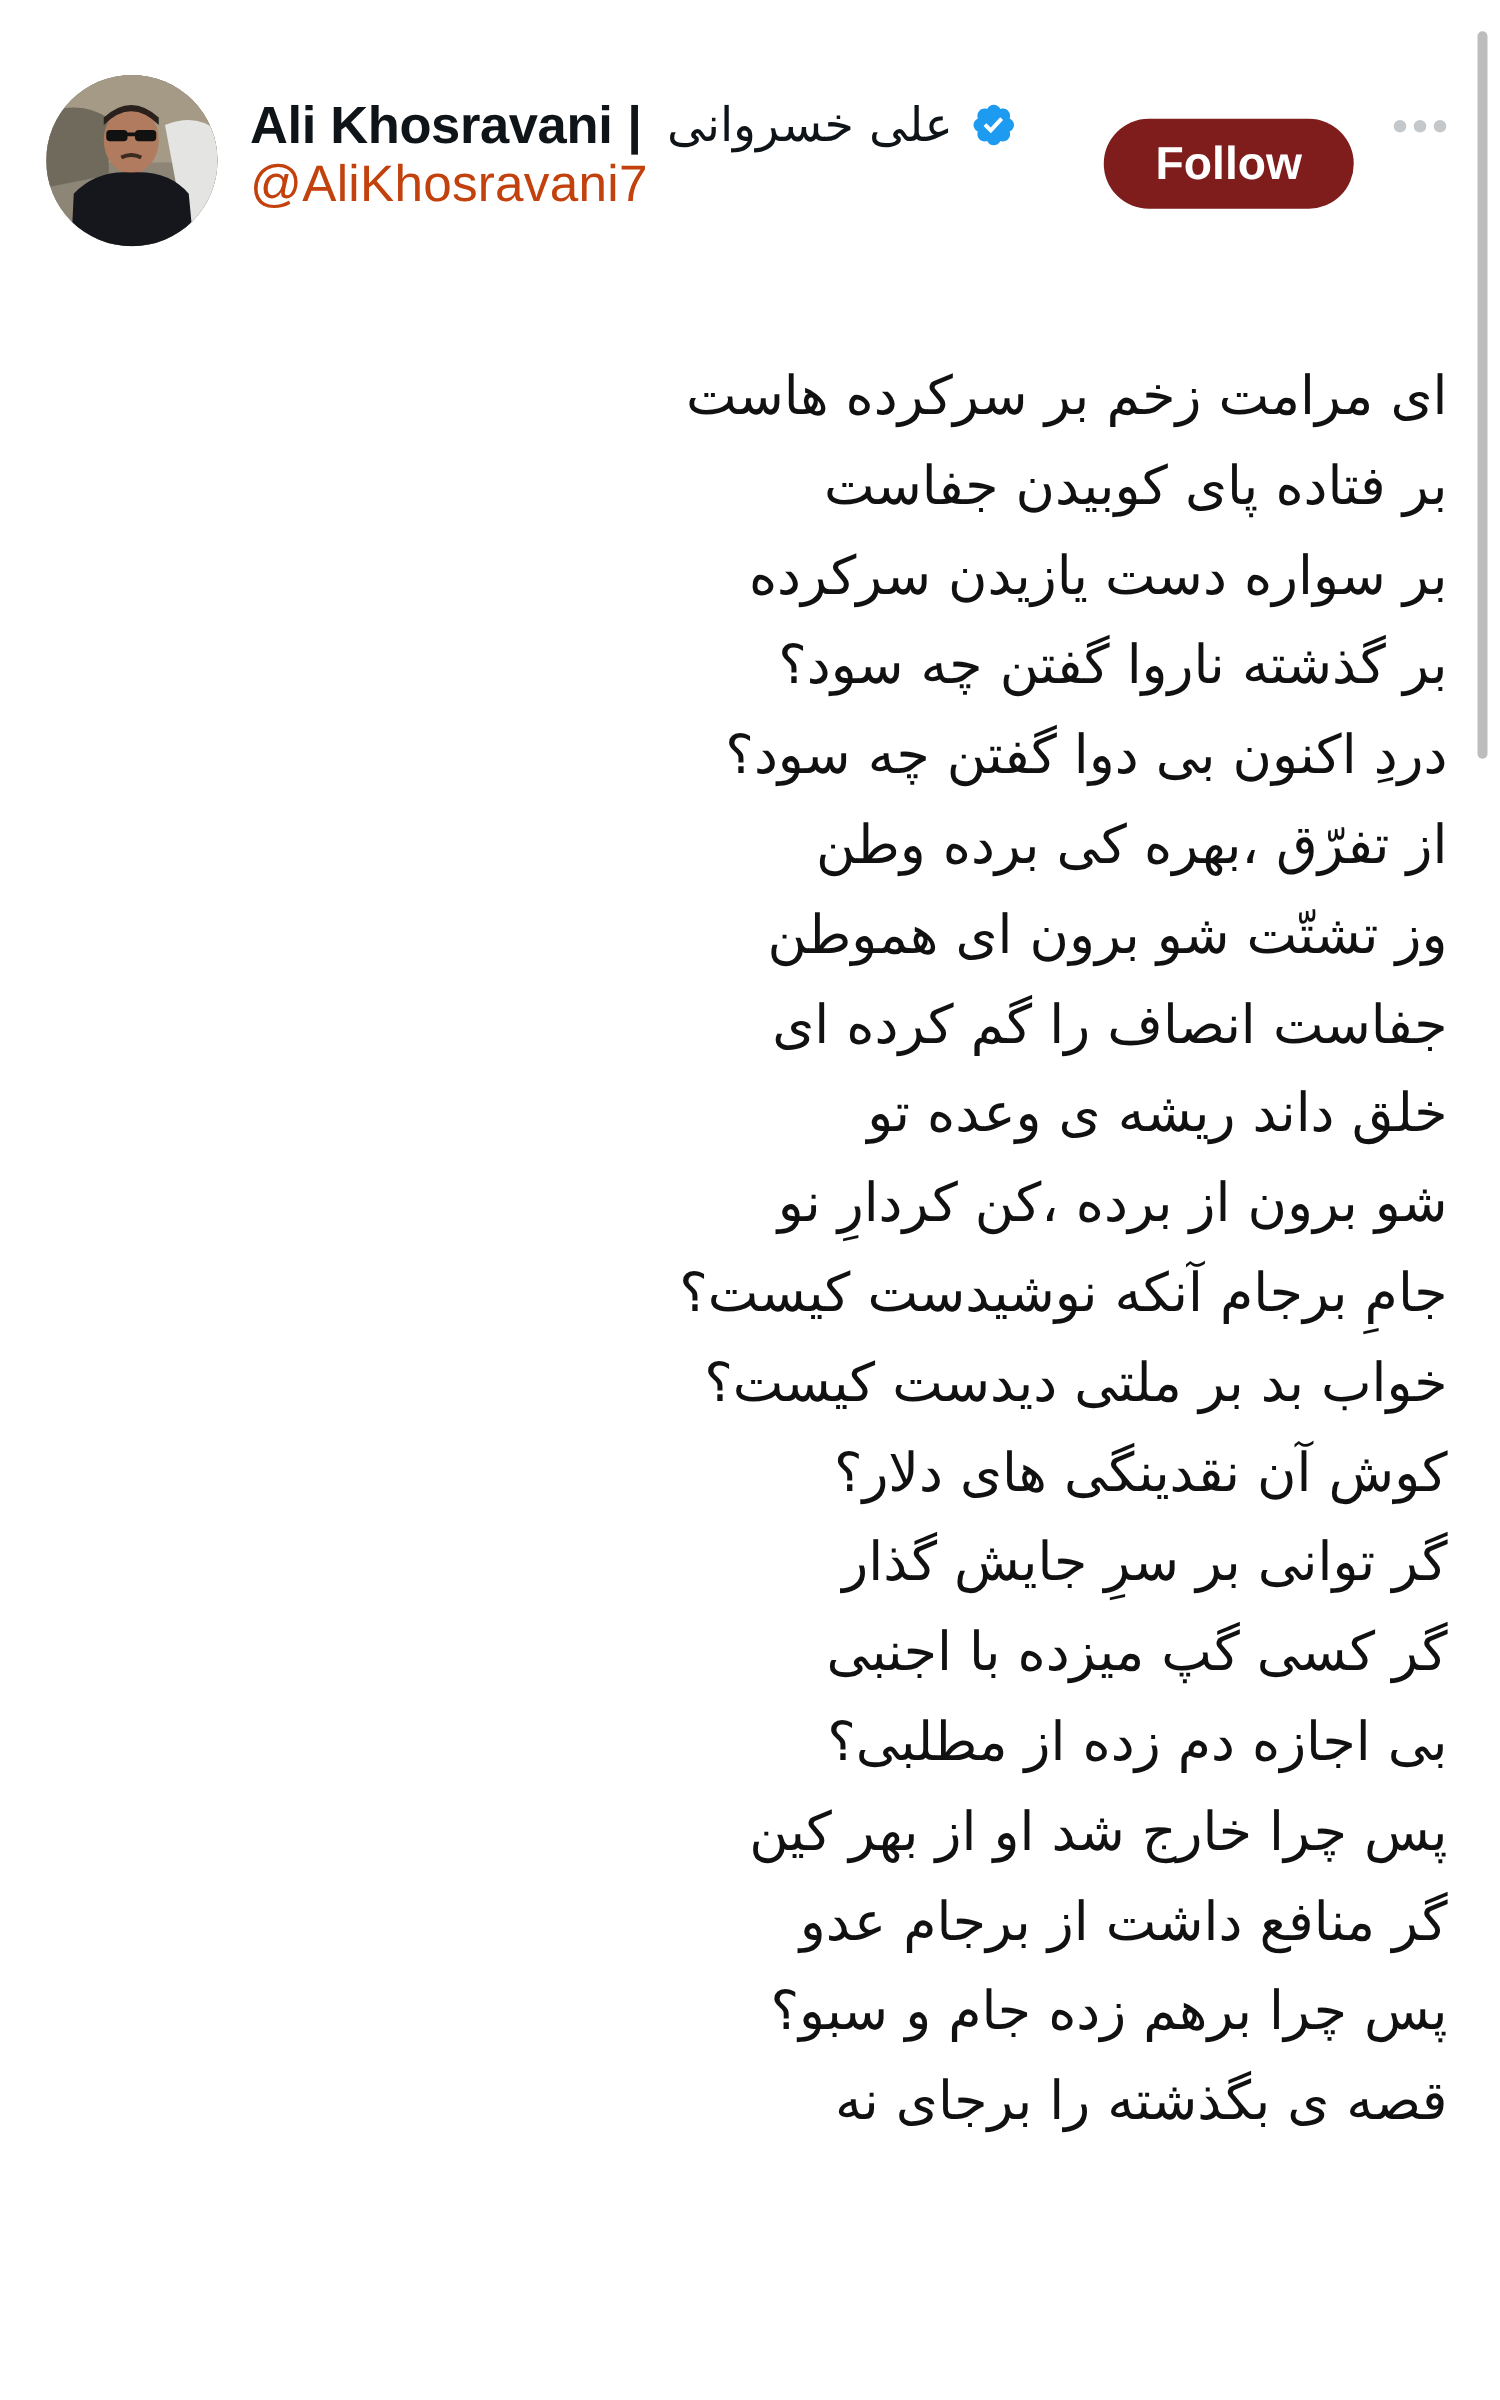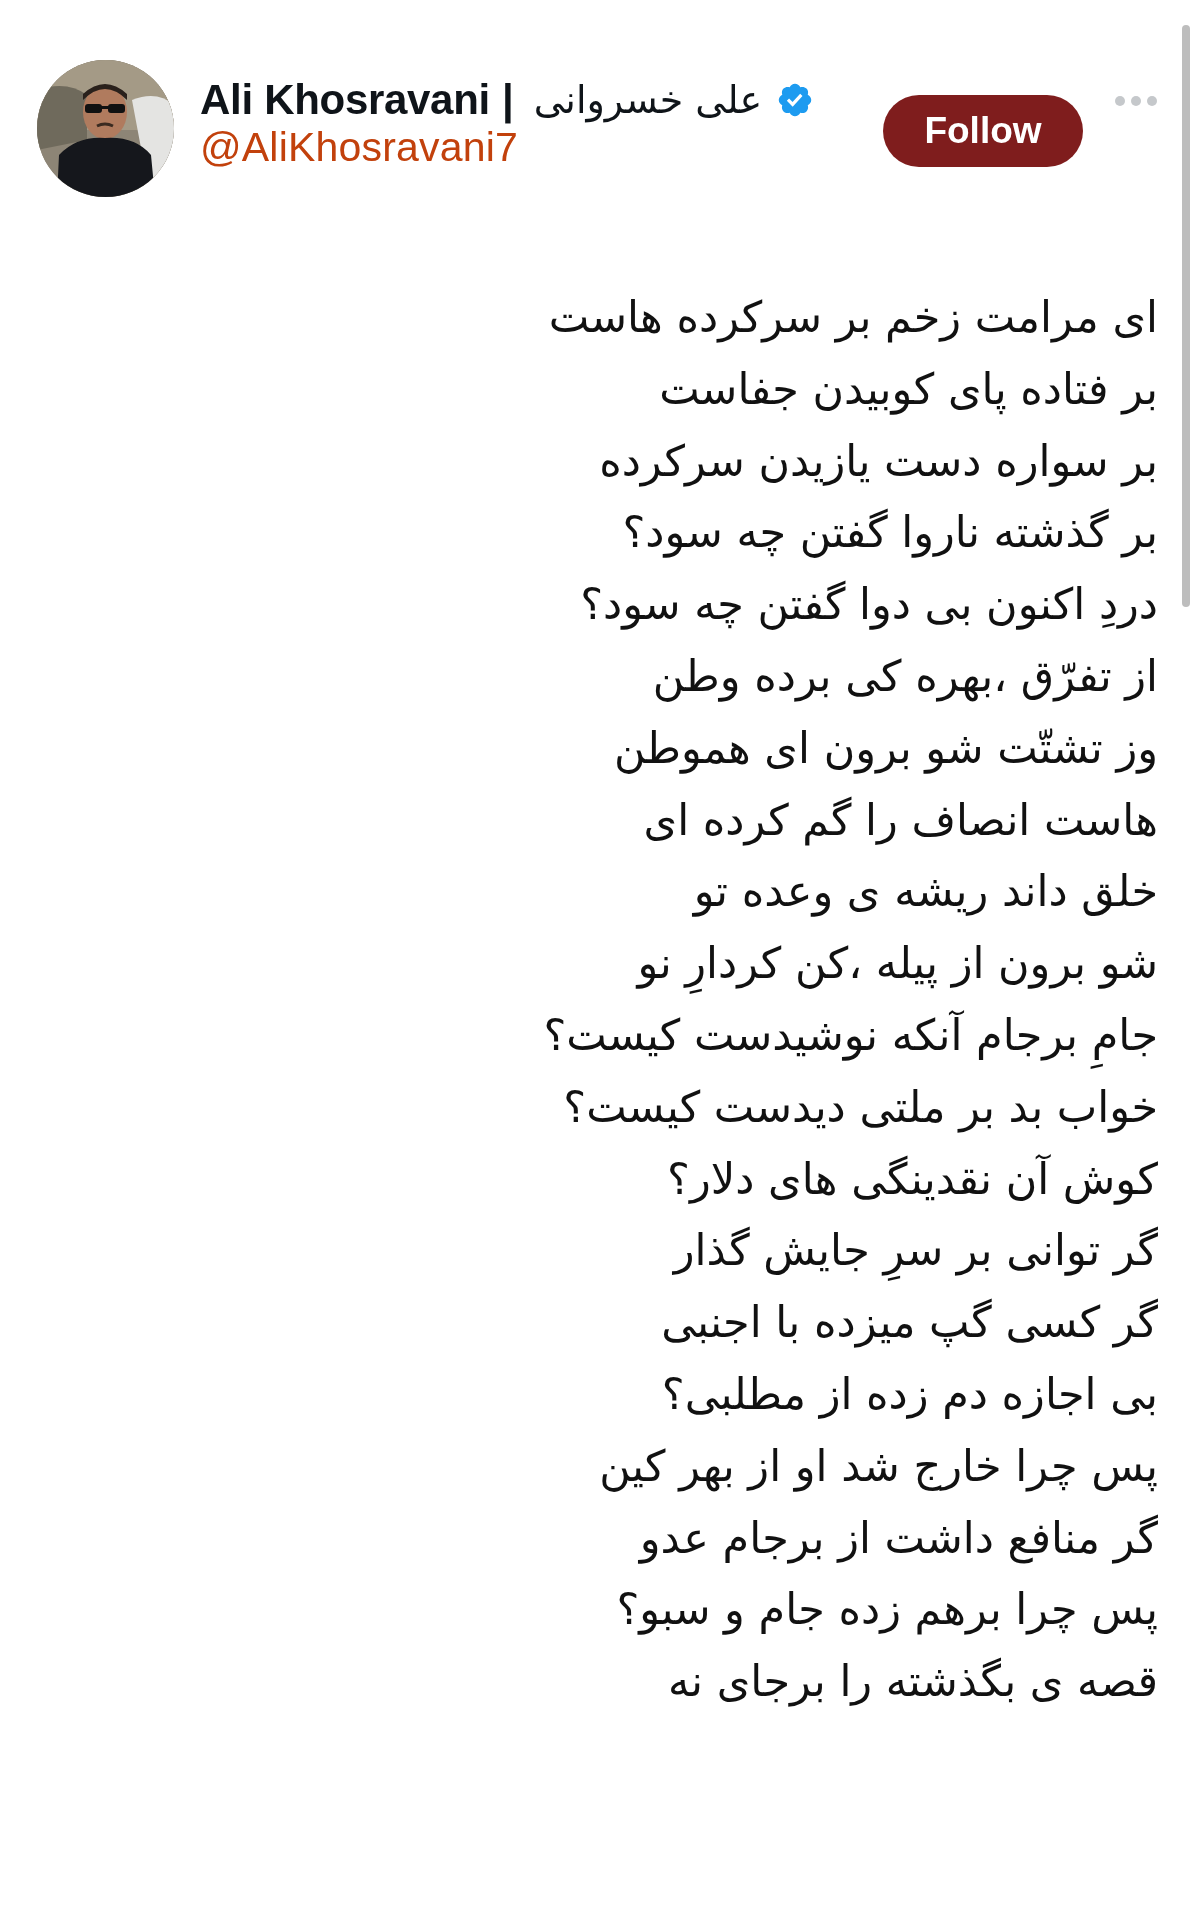--- a/index.html
+++ b/index.html
@@ -180,23 +180,23 @@
 <div class="scrollbar"></div>
 
 <div class="poem">
   <span class="poem-line">ای مرامت زخم بر سرکرده هاست</span>
   <span class="poem-line">بر فتاده پای کوبیدن جفاست</span>
   <span class="poem-line">بر سواره دست یازیدن سرکرده</span>
   <span class="poem-line">بر گذشته ناروا گفتن چه سود؟</span>
   <span class="poem-line">دردِ اکنون بی دوا گفتن چه سود؟</span>
   <span class="poem-line">از تفرّق ،بهره کی برده وطن</span>
   <span class="poem-line">وز تشتّت شو برون ای هموطن</span>
-  <span class="poem-line">هاست انصاف را گم کرده ای</span>
+  <span class="poem-line">جفاست انصاف را گم کرده ای</span>
   <span class="poem-line">خلق داند ریشه ی وعده تو</span>
-  <span class="poem-line">شو برون از پیله ،کن کردارِ نو</span>
+  <span class="poem-line">شو برون از برده ،کن کردارِ نو</span>
   <span class="poem-line">جامِ برجام آنکه نوشیدست کیست؟</span>
   <span class="poem-line">خواب بد بر ملتی دیدست کیست؟</span>
   <span class="poem-line">کوش آن نقدینگی های دلار؟</span>
   <span class="poem-line">گر توانی بر سرِ جایش گذار</span>
   <span class="poem-line">گر کسی گپ میزده با اجنبی</span>
   <span class="poem-line">بی اجازه دم زده از مطلبی؟</span>
   <span class="poem-line">پس چرا خارج شد او از بهر کین</span>
   <span class="poem-line">گر منافع داشت از برجام عدو</span>
   <span class="poem-line">پس چرا برهم زده جام و سبو؟</span>
   <span class="poem-line">قصه ی بگذشته را برجای نه</span>

